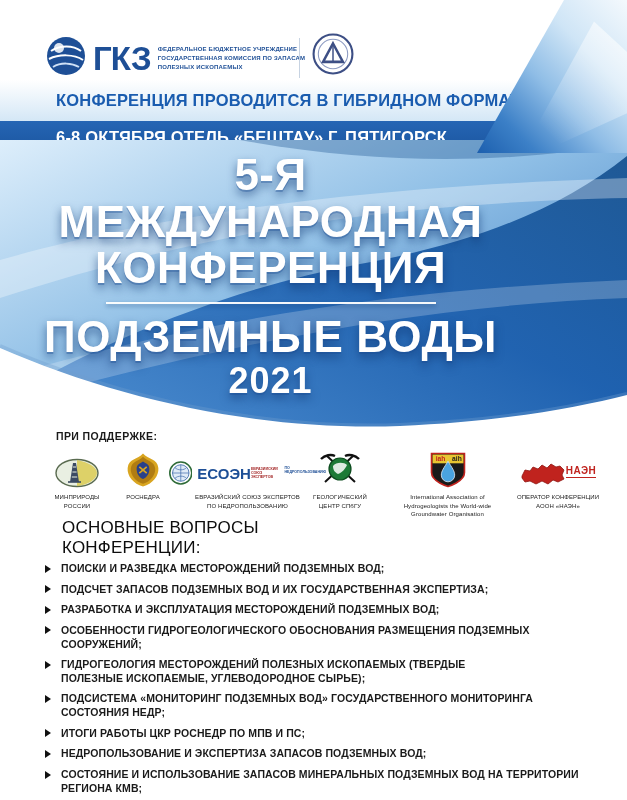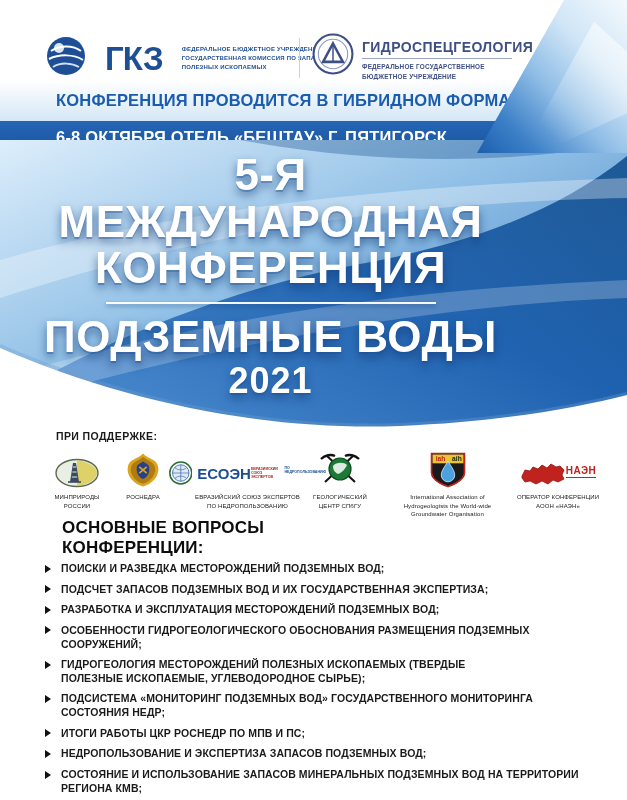--- a/index.html
+++ b/index.html
@@ -3,21 +3,21 @@
 <meta charset="utf-8">
 <style>
   html,body{margin:0;padding:0;background:#e9e9e9;}
   .poster{
     position:relative;width:627px;height:800px;background:#ffffff;
     overflow:hidden;font-family:"Liberation Sans",sans-serif;
     -webkit-font-smoothing:antialiased;
   }
   
   .header{position:absolute;top:0;left:0;width:627px;height:80px;background:#fff;}
-  .gkz{position:absolute;left:46px;top:36px;display:flex;align-items:center;gap:19px;}
+  .gkz{position:absolute;left:46px;top:36px;display:flex;align-items:center;gap:7px;}
   .gkz-abbr{font-size:33px;font-weight:800;color:#1e4f96;letter-spacing:-1px;line-height:1;}
   .gkz-lines{font-size:6px;font-weight:700;color:#1e4f96;line-height:1.5;letter-spacing:.2px;}
   .hdr-divider{position:absolute;left:299px;top:38px;width:1px;height:40px;background:#c7d3e2;}
   .gidro{position:absolute;left:312px;top:33px;display:flex;align-items:flex-start;gap:8px;}
   .gidro-text{padding-top:6px;}
   .gidro-title{font-size:14px;font-weight:700;color:#3d4f85;letter-spacing:.4px;}
   .gidro-rule{height:1px;background:#9aa7c6;margin:3px 0 3px 0;width:150px;}
   .gidro-lines{font-size:6.4px;font-weight:600;color:#3d4f85;line-height:1.5;letter-spacing:.2px;}
   
   .ribbon{position:absolute;right:0;top:0;width:150px;height:153px;z-index:3;
@@ -56,21 +56,21 @@
   .esoen-row{display:flex;align-items:center;gap:5px;}
   .esoen-txt{display:flex;flex-direction:row;align-items:flex-start;}
   .esoen-title{font-size:15px;font-weight:800;color:#1e4f96;line-height:1;}
   .esoen-sub1{font-size:3.6px;font-weight:700;color:#a52a2a;margin-top:1.5px;}
   .esoen-sub2{font-size:3.6px;font-weight:700;color:#1e4f96;}
   .naen-col{display:flex;align-items:center;}
   .naen-label{font-size:10px;font-weight:800;color:#c0231e;line-height:1;margin-top:-6px;
     letter-spacing:.5px;border-bottom:1px solid #c0231e;padding-bottom:1px;}
   
   .topics-heading{position:absolute;left:62px;top:518px;width:250px;font-size:17px;
-    font-weight:700;color:#0d0d0d;line-height:1.18;letter-spacing:.2px;}
+    font-weight:400;color:#0d0d0d;line-height:1.18;letter-spacing:.2px;}
   .topics{position:absolute;left:45px;top:562px;width:552px;list-style:none;margin:0;padding:0;}
   .topics li{display:flex;align-items:flex-start;margin-bottom:7px;}
   .tri{flex:0 0 auto;width:0;height:0;border-left:6px solid #111;border-top:4px solid transparent;
     border-bottom:4px solid transparent;margin:2.5px 10px 0 0;}
   .topic-text{font-size:10.5px;font-weight:700;color:#1a1a1a;line-height:1.3;letter-spacing:.1px;}
 </style>
 </head>
 <body>
 
 <div class="poster">
@@ -95,28 +95,20 @@
     </div>
     <div class="hdr-divider"></div>
     <div class="gidro">
       <span>
         <svg width="42" height="42" viewBox="0 0 40 40">
           <circle cx="20" cy="20" r="18.5" fill="#ffffff" stroke="#3d4f85" stroke-width="2"></circle>
           <circle cx="20" cy="20" r="14" fill="none" stroke="#8d9bc2" stroke-width="1"></circle>
           <path d="M20,10 L29.5,27.5 L10.5,27.5 Z" fill="#ffffff" stroke="#3d4f85" stroke-width="2.4"></path>
           <path d="M20,10 L20,27.5" stroke="#3d4f85" stroke-width="1.4"></path>
         </svg>
-      </span>
-      <span class="gidro-text">
-        <div class="gidro-title">ГИДРОСПЕЦГЕОЛОГИЯ</div>
-        <div class="gidro-rule"></div>
-        <div class="gidro-lines">
-          <div>ФЕДЕРАЛЬНОЕ ГОСУДАРСТВЕННОЕ</div>
-          <div>БЮДЖЕТНОЕ УЧРЕЖДЕНИЕ</div>
-        </div>
       </span>
     </div>
   </div>
 
   <div class="ribbon"></div>
   <div class="ribbon-hl"></div>
 
   <div class="band1">
     <div class="band1-text">КОНФЕРЕНЦИЯ ПРОВОДИТСЯ В ГИБРИДНОМ ФОРМАТЕ.</div>
   </div>

